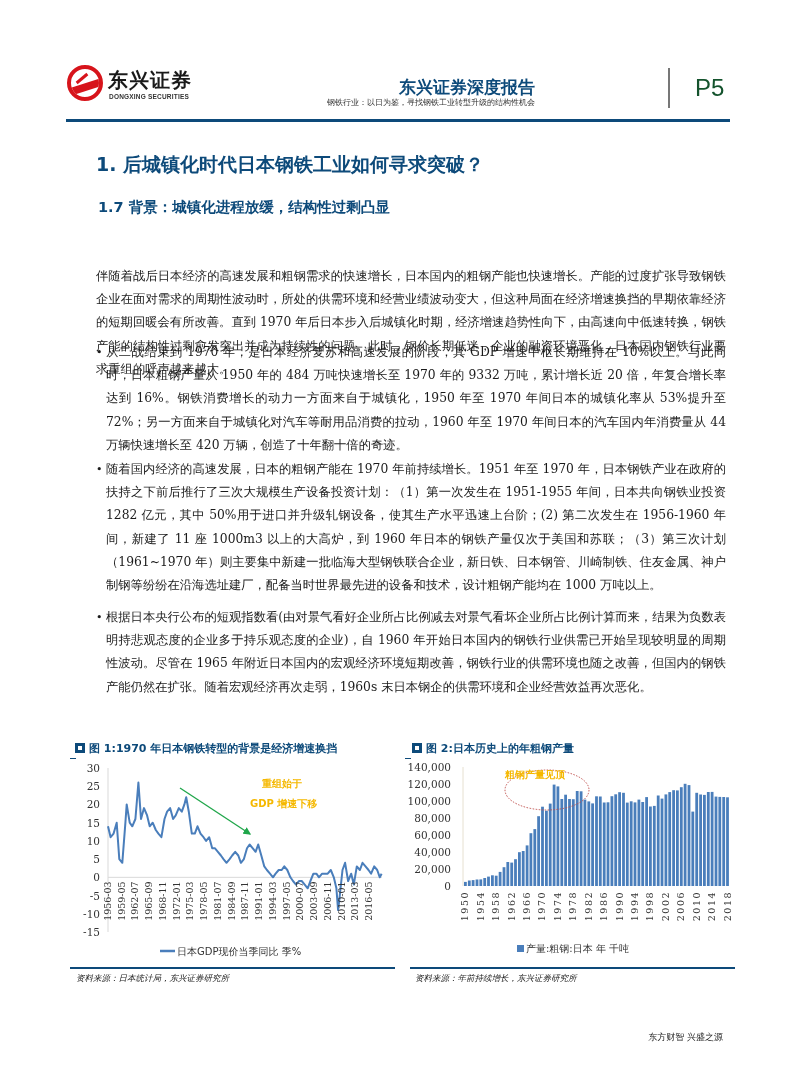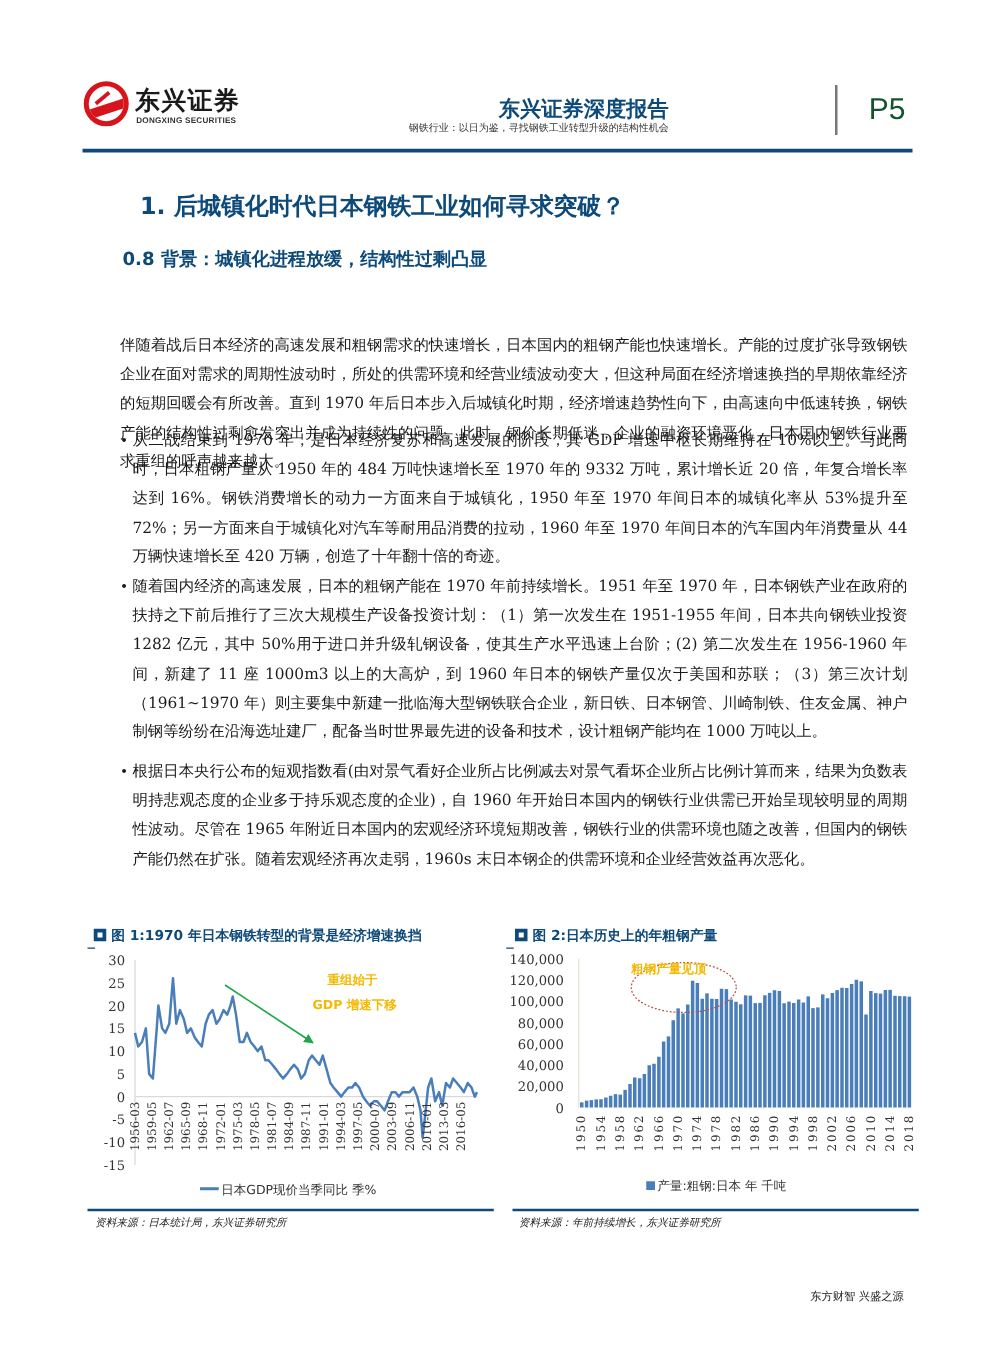--- a/index.html
+++ b/index.html
@@ -14,21 +14,21 @@
   .logo-circle .band2 { position: absolute; left: 4px; top: 8px; width: 14px; height: 3px; background: #d7141b; transform: rotate(-40deg); }
   .logo-cn { position: absolute; left: 41px; top: 2px; font-size: 20px; font-weight: bold; color: #1a1a1a; letter-spacing: 1px; font-family: "DejaVu Sans", sans-serif; }
   .logo-en { position: absolute; left: 42px; top: 28px; font-size: 6.5px; font-weight: bold; color: #333; letter-spacing: 0.2px; font-family: "Liberation Sans", sans-serif; white-space: nowrap; }
   .report-title { position: absolute; right: 133px; top: 76px; font-size: 17px; font-weight: bold; color: #0d4a7a; white-space: nowrap; }
   .report-sub { position: absolute; right: 133px; top: 97px; font-size: 8px; color: #333; white-space: nowrap; font-family: "DejaVu Serif", serif; }
   .vbar { position: absolute; left: 668px; top: 68px; width: 2px; height: 40px; background: #777; }
   .page-num { position: absolute; left: 695px; top: 74px; font-size: 24px; color: #14532d; font-family: "Liberation Sans", sans-serif; }
   .header-rule { position: absolute; left: 66px; top: 119px; width: 664px; height: 3px; background: #0d4a7a; }
 
   
-  .h1 { position: absolute; left: 96px; top: 152px; font-size: 19px; font-weight: bold; color: #0d4a7a; white-space: nowrap; margin-left: 16px; }
+  .h1 { position: absolute; left: 96px; top: 152px; font-size: 19px; font-weight: bold; color: #0d4a7a; white-space: nowrap; }
   .h2 { position: absolute; left: 98px; top: 198px; font-size: 14.5px; font-weight: bold; color: #0d4a7a; white-space: nowrap; }
 
   
   .para { position: absolute; left: 96px; width: 630px; font-size: 12.3px; line-height: 23.2px; color: #1a1a1a; font-family: "DejaVu Serif", serif; text-align: justify; }
   .para.p0 { top: 225px; margin-top: 40px; }
   .bullet { position: absolute; left: 96px; width: 630px; font-size: 12.3px; line-height: 23.2px; font-family: "DejaVu Serif", serif; padding-left: 10px; text-align: justify; }
   .bullet::before { content: "\2022"; position: absolute; left: 0; top: 0; font-size: 11px; }
   .bullet.b1 { top: 341px; }
   .bullet.b2 { top: 458px; }
   .bullet.b3 { top: 606px; }
@@ -63,21 +63,21 @@
     <div class="logo-en">DONGXING SECURITIES</div>
   </div>
   <div class="report-title">东兴证券深度报告</div>
   <div class="report-sub">钢铁行业：以日为鉴，寻找钢铁工业转型升级的结构性机会</div>
   <div class="vbar"></div>
   <div class="page-num">P5</div>
   <div class="header-rule"></div>
 </div>
 
 <div class="h1">1. 后城镇化时代日本钢铁工业如何寻求突破？</div>
-<div class="h2">0.8 背景：城镇化进程放缓，结构性过剩凸显</div>
+<div class="h2">1.7 背景：城镇化进程放缓，结构性过剩凸显</div>
 
 <div class="para p0">伴随着战后日本经济的高速发展和粗钢需求的快速增长，日本国内的粗钢产能也快速增长。产能的过度扩张导致钢铁企业在面对需求的周期性波动时，所处的供需环境和经营业绩波动变大，但这种局面在经济增速换挡的早期依靠经济的短期回暖会有所改善。直到 1970 年后日本步入后城镇化时期，经济增速趋势性向下，由高速向中低速转换，钢铁产能的结构性过剩愈发突出并成为持续性的问题。此时，钢价长期低迷，企业的融资环境恶化，日本国内钢铁行业要求重组的呼声越来越大。</div>
 <div class="bullet b1">从二战结束到 1970 年，是日本经济复苏和高速发展的阶段，其 GDP 增速中枢长期维持在 10%以上。与此同时，日本粗钢产量从 1950 年的 484 万吨快速增长至 1970 年的 9332 万吨，累计增长近 20 倍，年复合增长率达到 16%。钢铁消费增长的动力一方面来自于城镇化，1950 年至 1970 年间日本的城镇化率从 53%提升至 72%；另一方面来自于城镇化对汽车等耐用品消费的拉动，1960 年至 1970 年间日本的汽车国内年消费量从 44 万辆快速增长至 420 万辆，创造了十年翻十倍的奇迹。</div>
 <div class="bullet b2">随着国内经济的高速发展，日本的粗钢产能在 1970 年前持续增长。1951 年至 1970 年，日本钢铁产业在政府的扶持之下前后推行了三次大规模生产设备投资计划：（1）第一次发生在 1951-1955 年间，日本共向钢铁业投资 1282 亿元，其中 50%用于进口并升级轧钢设备，使其生产水平迅速上台阶；(2) 第二次发生在 1956-1960 年间，新建了 11 座 1000m3 以上的大高炉，到 1960 年日本的钢铁产量仅次于美国和苏联；（3）第三次计划（1961~1970 年）则主要集中新建一批临海大型钢铁联合企业，新日铁、日本钢管、川崎制铁、住友金属、神户制钢等纷纷在沿海选址建厂，配备当时世界最先进的设备和技术，设计粗钢产能均在 1000 万吨以上。</div>
 <div class="bullet b3">根据日本央行公布的短观指数看(由对景气看好企业所占比例减去对景气看坏企业所占比例计算而来，结果为负数表明持悲观态度的企业多于持乐观态度的企业)，自 1960 年开始日本国内的钢铁行业供需已开始呈现较明显的周期性波动。尽管在 1965 年附近日本国内的宏观经济环境短期改善，钢铁行业的供需环境也随之改善，但国内的钢铁产能仍然在扩张。随着宏观经济再次走弱，1960s 末日本钢企的供需环境和企业经营效益再次恶化。</div>
 
 <div class="fig-title fig1-title"><span class="sq"></span><span style="font-weight:bold;">图 </span><span>1:1970 年日本钢铁转型的背景是经济增速换挡</span></div>
 <div class="fig-tick" style="left:70px; top:758px;"></div>
 <svg class="chart-svg" id="chart1" style="left:70px; top:760px;" width="320" height="200" viewBox="0 0 320 200">
     <text x="30" y="12" text-anchor="end" font-size="10.5" class="axis-text">30</text>

